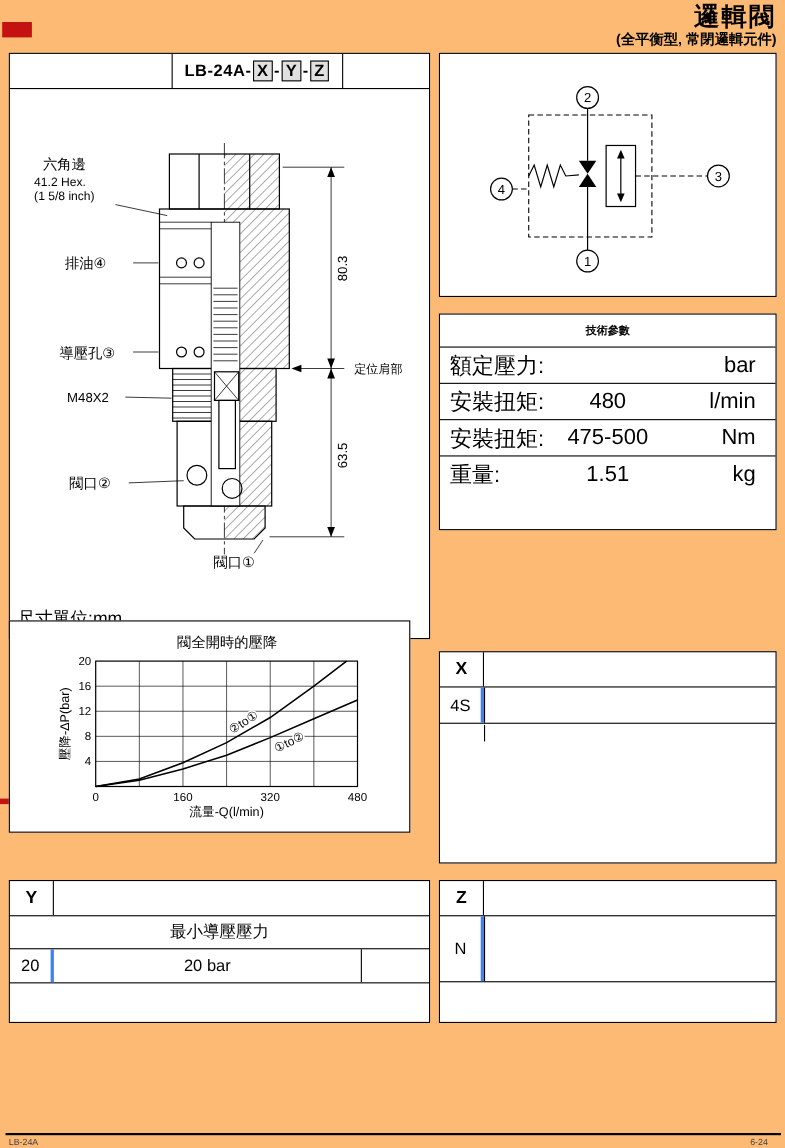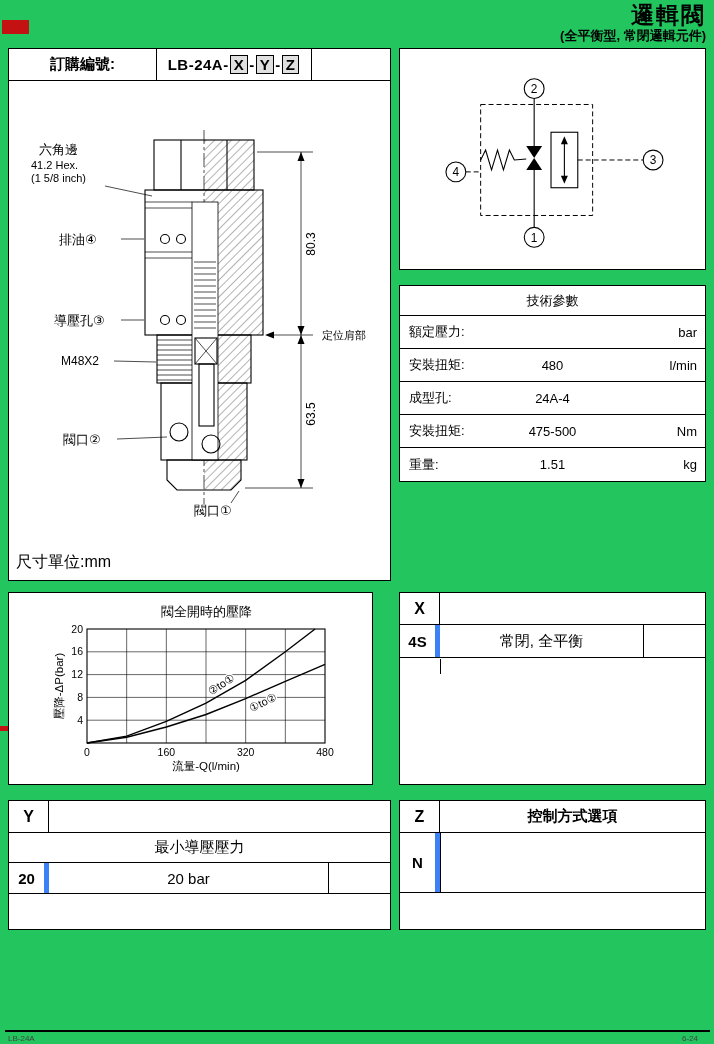--- a/index.html
+++ b/index.html
@@ -1,18 +1,18 @@
 <!DOCTYPE html>
 <html><head>
 <meta charset="utf-8">
 <style>
   *{margin:0;padding:0;box-sizing:border-box}
   html,body{background:#fff}
   body{font-family:"Liberation Sans","DejaVu Sans",sans-serif;color:#000}
-  .page{position:relative;width:714px;height:1044px;background:#22c55e;overflow:hidden}
+  .page{position:relative;width:714px;height:1044px;background:#fdba74;overflow:hidden}
   .box{position:absolute;border:1px solid #000;background:#fff}
 
   
   .hd-title{position:absolute;top:0;right:8px;font-size:23px;font-weight:bold;letter-spacing:2px}
   .hd-sub{position:absolute;top:27px;right:8px;font-size:13px;font-weight:bold}
   .red-mark{position:absolute;background:#c41212}
   .mark1{left:2px;top:20px;width:27px;height:14px}
   .mark2{left:0;top:726px;width:12px;height:5px}
 
   
@@ -23,29 +23,29 @@
   .boxed{display:inline-block;border:1px solid #000;background:#e0e0e0;padding:0 3px;margin:0 1px;line-height:17px;font-weight:bold}
   .drawing-svg{position:absolute;left:0;top:33px;width:383px;height:470px}
   .unit-note{position:absolute;left:7px;bottom:7px;font-size:16px}
 
   
   .schem-box{left:399px;top:48px;width:307px;height:222px}
   .schem-svg{position:absolute;left:0;top:0;width:100%;height:100%}
 
   
   .specs-box{left:399px;top:285px;width:307px;height:197px}
-  .specs-head{height:30px;border-bottom:1px solid #000;display:flex;align-items:center;justify-content:center;font-size:13px;font-weight:normal}
-  .spec-row{position:relative;height:33px;border-bottom:1px solid #000;font-size:13px}
+  .specs-head{height:30px;border-bottom:1px solid #000;display:flex;align-items:center;justify-content:center;font-size:10px;font-weight:bold}
+  .spec-row{position:relative;height:33px;border-bottom:1px solid #000;font-size:20px}
   .spec-row:last-child{border-bottom:none}
   .spec-label{position:absolute;left:9px;top:0;height:100%;display:flex;align-items:center}
   .spec-value{position:absolute;left:90px;right:90px;top:0;height:100%;display:flex;align-items:center;justify-content:center}
-  .spec-unit{position:absolute;right:8px;top:0;height:100%;display:flex;align-items:center}
-
-  
-  .chart-box{left:8px;top:592px;width:365px;height:193px}
+  .spec-unit{position:absolute;right:18px;top:0;height:100%;display:flex;align-items:center}
+
+  
+  .chart-box{left:8px;top:564px;width:365px;height:193px}
   .chart-title{position:absolute;left:70px;width:255px;top:10px;text-align:center;font-size:13px}
   .chart-svg{position:absolute;left:0;top:0;width:383px;height:193px}
   .grid{stroke:#000;stroke-width:.6}
   .frame{fill:none;stroke:#000;stroke-width:1.1}
   .curve{fill:none;stroke:#000;stroke-width:1.4}
   .tick{font-size:10.5px}
   .alabel{font-size:11.5px}
   .clabel{font-size:11px;paint-order:stroke;stroke:#fff;stroke-width:3px;fill:#000}
 
   
@@ -53,21 +53,21 @@
   .x-box{left:399px;top:592px;width:307px;height:193px}
   .y-box{left:8px;top:800px;width:383px;height:130px}
   .z-box{left:399px;top:800px;width:307px;height:130px}
   .opt-head{position:relative;height:32px;border-bottom:1px solid #000;display:flex}
   .opt-code{width:40px;border-right:1px solid #000;display:flex;align-items:center;justify-content:center;font-size:16px;font-weight:bold;flex:none}
   .opt-title{flex:1;display:flex;align-items:center;justify-content:center;font-size:15px;font-weight:bold}
   .opt-row{position:relative;border-bottom:1px solid #000;display:flex}
   .row-h33{height:33px}
   .row-h31{height:31px}
   .row-h60{height:60px}
-  .opt-row .code{width:40px;border-right:5px solid #3b82f6;display:flex;align-items:center;justify-content:center;font-size:15px;font-weight:bold;flex:none}
+  .opt-row .code{width:40px;border-right:3px solid #3b82f6;display:flex;align-items:center;justify-content:center;font-size:15px;font-weight:normal;flex:none}
   .opt-row .desc{flex:1;display:flex;align-items:center;justify-content:center;font-size:15px}
   .opt-row .desc.left{justify-content:flex-start;padding-left:32px}
   .opt-row .tail{width:62px;border-left:1px solid #000;flex:none}
   .opt-sub{height:30px;border-bottom:1px solid #000;display:flex;align-items:center;justify-content:center;font-size:15px}
   .stub{position:absolute;left:40px;width:1px;height:15px;background:#000}
 
   
   .foot-line{position:absolute;left:5px;top:1030px;width:705px;height:2px;background:#000}
   .foot-txt{position:absolute;top:1034px;font-size:8px;color:#444}
   .foot-left{left:8px}
@@ -89,21 +89,20 @@
 <div class="page">
 
   <div class="red-mark mark1"></div>
   <div class="red-mark mark2"></div>
 
   <div class="hd-title">邏輯閥</div>
   <div class="hd-sub">(全平衡型, 常閉邏輯元件)</div>
 
   <div class="box main-box">
     <div class="order-row">
-      <div class="order-label">訂購編號:</div>
       <div class="order-code">
           <span>LB-24A-</span>
           <span class="boxed">X</span>
           <span>-</span>
           <span class="boxed">Y</span>
           <span>-</span>
           <span class="boxed">Z</span>
         </div>
     </div>
 
@@ -221,25 +220,20 @@
   <div class="box specs-box">
     <div class="specs-head">技術參數</div>
     <div class="spec-row">
       <span class="spec-label">額定壓力:</span>
       <span class="spec-unit">bar</span>
     </div>
     <div class="spec-row">
       <span class="spec-label">安裝扭矩:</span>
       <span class="spec-value">480</span>
       <span class="spec-unit">l/min</span>
-    </div>
-    <div class="spec-row">
-      <span class="spec-label">成型孔:</span>
-      <span class="spec-value">24A-4</span>
-      <span class="spec-unit"></span>
     </div>
     <div class="spec-row">
       <span class="spec-label">安裝扭矩:</span>
       <span class="spec-value">475-500</span>
       <span class="spec-unit">Nm</span>
     </div>
     <div class="spec-row">
       <span class="spec-label">重量:</span>
       <span class="spec-value">1.51</span>
       <span class="spec-unit">kg</span>
@@ -276,42 +270,40 @@
         <text class="alabel" text-anchor="middle" transform="translate(54 93) rotate(-90)">壓降-ΔP(bar)</text>
       </svg>
   </div>
 
   <div class="box opt-box x-box">
     <div class="opt-head">
       <div class="opt-code">X</div>
     </div>
     <div class="opt-row row-h33">
       <div class="code">4S</div>
-      <div class="desc">常閉, 全平衡</div>
       <div class="tail"></div>
     </div>
     <div class="stub" style="top:66px"></div>
   </div>
 
   <div class="box opt-box y-box">
     <div class="opt-head">
       <div class="opt-code">Y</div>
     </div>
     <div class="opt-sub">最小導壓壓力</div>
     <div class="opt-row row-h31">
       <div class="code">20</div>
       <div class="desc">20 bar</div>
       <div class="tail"></div>
     </div>
   </div>
 
   <div class="box opt-box z-box">
     <div class="opt-head">
       <div class="opt-code">Z</div>
-      <div class="opt-title">控制方式選項</div>
     </div>
     <div class="opt-row row-h60">
       <div class="code">N</div>
       <div class="tail"></div>
     </div>
   </div>
 
   <div class="foot-line"></div>
   <div class="foot-txt foot-left">LB-24A</div>
   <div class="foot-txt foot-right">6-24</div>

